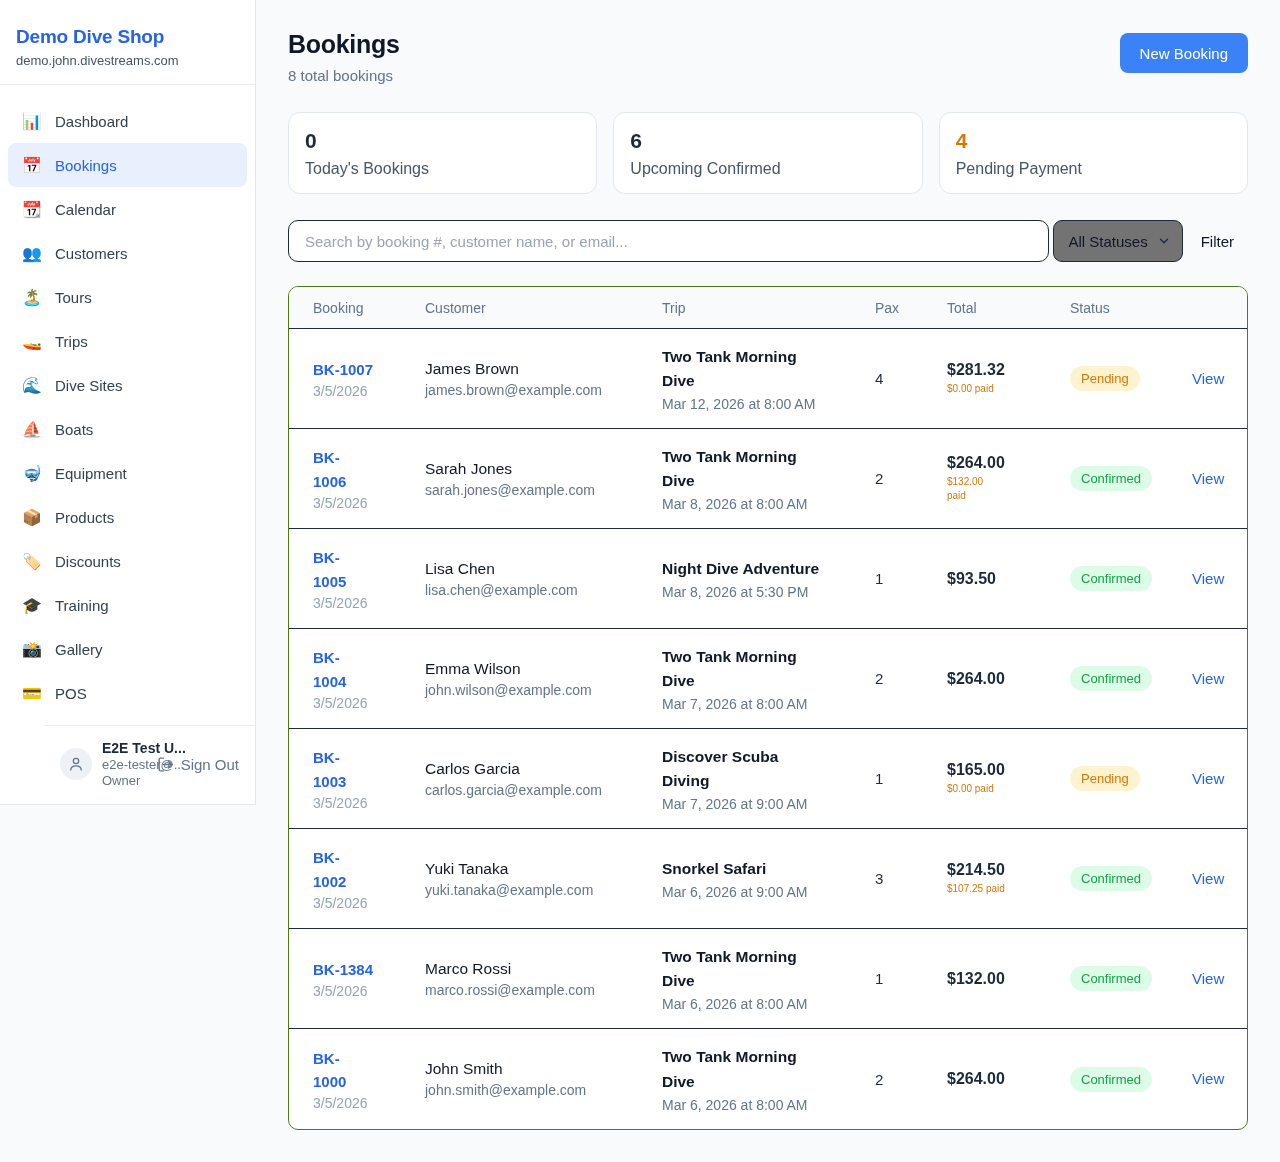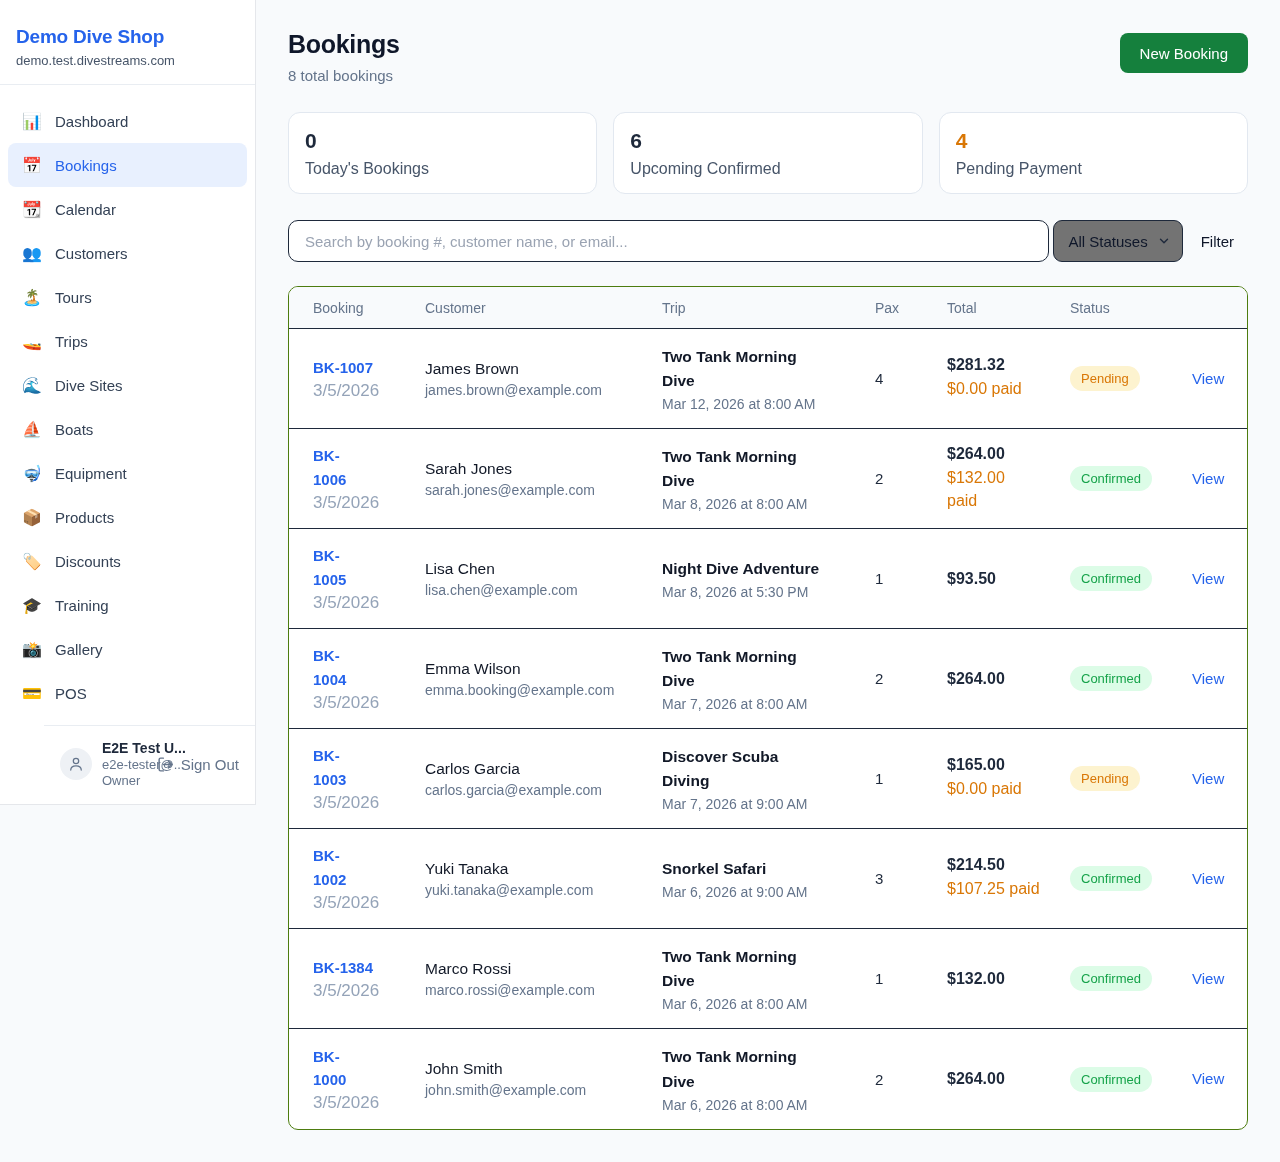--- a/index.html
+++ b/index.html
@@ -44,21 +44,21 @@
     display: flex; align-items: center; gap: 7px;
     background: none; border: none; cursor: pointer;
     font-family: inherit; font-size: 15px; color: #64748b; white-space: nowrap;
   }
   
   .main { margin-left: 256px; padding: 30px 32px 33px; }
   .page-head { display: flex; align-items: flex-start; justify-content: space-between; margin-bottom: 28px; }
   .page-title { font-size: 25px; font-weight: 700; color: #0f172a; letter-spacing: -0.3px; }
   .page-subtitle { font-size: 15px; color: #64748b; margin-top: 8px; }
   .btn-primary {
-    background: #15803d; color: #fff; border: none; cursor: pointer;
+    background: #3b82f6; color: #fff; border: none; cursor: pointer;
     font-family: inherit; font-size: 15px; font-weight: 500;
     padding: 0 20px; height: 40px; border-radius: 8px; margin-top: 3px;
   }
   
   .stats { display: grid; grid-template-columns: repeat(3, 1fr); gap: 16px; margin-bottom: 26px; }
   .stat-card {
     background: #fff; border: 1px solid #e2e8f0; border-radius: 12px;
     padding: 15px 16px; height: 82px;
   }
   .stat-value { font-size: 21px; font-weight: 700; color: #1e293b; line-height: 1.2; }
@@ -93,43 +93,43 @@
   }
   .thead {
     background: #f8fafc; border-bottom: 1px solid #1e293b;
     height: 42px; align-items: center;
     font-size: 14px; font-weight: 500; color: #64748b;
   }
   .trow { min-height: 100px; align-items: center; border-bottom: 1px solid #1e293b; }
   .trow:last-child { border-bottom: none; }
   .cell { padding-right: 10px; }
   .bid { font-size: 15px; font-weight: 600; color: #2563eb; line-height: 1.55; white-space: pre-line; cursor: pointer; }
-  .bdate { font-size: 17px; color: #94a3b8; margin-top: 2px; }
+  .bdate { font-size: 14px; color: #94a3b8; margin-top: 2px; }
   .cname { font-size: 15.5px; font-weight: 500; color: #111827; }
   .cemail { font-size: 14px; color: #64748b; margin-top: 4px; }
   .trip-name { font-size: 15.5px; font-weight: 600; color: #111827; line-height: 1.55; white-space: pre-line; }
   .trip-when { font-size: 14px; color: #64748b; margin-top: 3px; }
   .pax { font-size: 15px; color: #1e293b; }
   .total { font-size: 16px; font-weight: 600; color: #1e293b; }
-  .paid { font-size: 16px; color: #d97706; margin-top: 3px; line-height: 1.45; white-space: pre-line; }
+  .paid { font-size: 10px; color: #d97706; margin-top: 3px; line-height: 1.45; white-space: pre-line; }
   .badge {
     display: inline-block; font-size: 13px; font-weight: 500;
     padding: 5px 11px; border-radius: 999px;
   }
   .badge.pending { background: #fdf3cf; color: #d97706; }
   .badge.confirmed { background: #dcfce7; color: #16a34a; }
   .view-link { font-size: 15px; font-weight: 500; color: #2563eb; cursor: pointer; }
 </style>
 </head>
 <body>
 
 <aside class="sidebar">
   <div class="sidebar-header">
     <div class="shop-title">Demo Dive Shop</div>
-    <div class="shop-domain">demo.test.divestreams.com</div>
+    <div class="shop-domain">demo.john.divestreams.com</div>
   </div>
   <nav class="nav">
       <div class="nav-item">
       <span class="nav-icon">📊</span>
       <span>Dashboard</span>
     </div>
       <div class="nav-item active">
       <span class="nav-icon">📅</span>
       <span>Bookings</span>
     </div>
@@ -334,21 +334,21 @@
       </div>
     </div>
         <div class="trow">
       <div class="cell">
         <div class="bid">BK-
 1004</div>
         <div class="bdate">3/5/2026</div>
       </div>
       <div class="cell">
         <div class="cname">Emma Wilson</div>
-        <div class="cemail">emma.booking@example.com</div>
+        <div class="cemail">john.wilson@example.com</div>
       </div>
       <div class="cell">
         <div class="trip-name">Two Tank Morning
 Dive</div>
         <div class="trip-when">Mar 7, 2026 at 8:00 AM</div>
       </div>
       <div class="cell pax">2</div>
       <div class="cell">
         <div class="total">$264.00</div>
 

